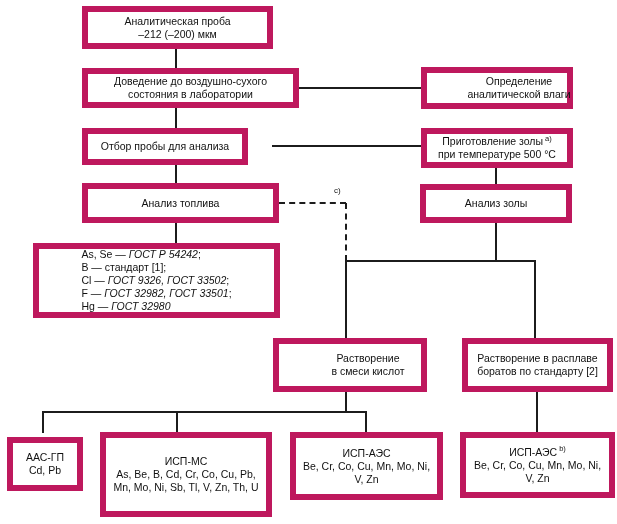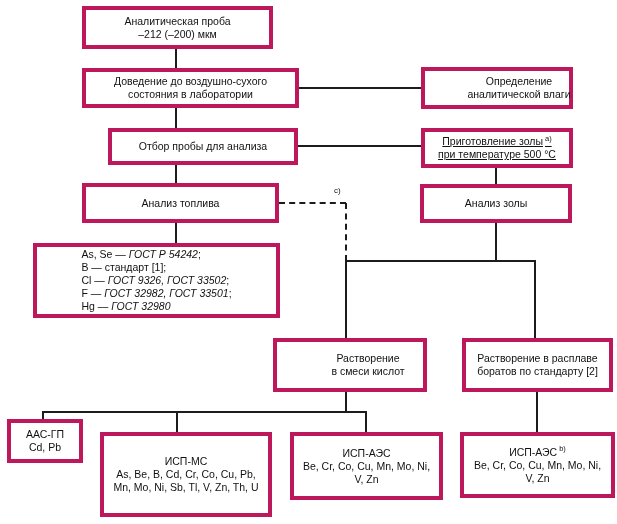--- a/index.html
+++ b/index.html
@@ -9,49 +9,49 @@
     height: 524px;
     background: #ffffff;
     font-family: "Liberation Sans", sans-serif;
     color: #111111;
     overflow: hidden;
   }
   .bx {
     position: absolute;
     box-sizing: border-box;
     background: #ffffff;
-    border: 4px solid #be185d;
+    border: 6px solid #be185d;
     display: flex;
     flex-direction: column;
     align-items: center;
     justify-content: center;
     text-align: center;
     font-size: 10.5px;
     line-height: 13px;
   }
   .ln { white-space: nowrap; }
   .wrapln { white-space: normal; padding: 0 6px; }
   sup.fnote {
     font-size: 7.5px;
     line-height: 0;
     vertical-align: super;
     margin-left: 2px;
   }
   
   #b-analytical   { left: 82px;  top: 6px;   width: 191px; height: 43px; }
   #b-airdry       { left: 82px;  top: 68px;  width: 217px; height: 40px; }
   #b-moisture     { left: 421px; top: 67px;  width: 152px; height: 42px; padding-left: 44px; }
-  #b-sampling     { left: 82px;  top: 128px; width: 190px; height: 37px; margin-left: 26px; }
-  #b-ashprep      { left: 421px; top: 128px; width: 152px; height: 40px; text-decoration: underline; }
+  #b-sampling     { left: 82px;  top: 128px; width: 166px; height: 37px; }
+  #b-ashprep      { left: 421px; top: 128px; width: 152px; height: 40px; }
   #b-fuel         { left: 82px;  top: 183px; width: 197px; height: 40px; }
   #b-ashanalysis  { left: 420px; top: 184px; width: 152px; height: 39px; }
   #b-gost         { left: 33px;  top: 243px; width: 247px; height: 75px; }
   #b-acid         { left: 273px; top: 338px; width: 154px; height: 54px; padding-left: 36px; }
   #b-borate       { left: 462px; top: 338px; width: 151px; height: 54px; }
-  #b-aas          { left: 7px;   top: 419px; width: 76px;  height: 44px; text-align: right; }
+  #b-aas          { left: 7px;   top: 437px; width: 76px;  height: 54px; text-align: right; }
   #b-icpms        { left: 100px; top: 432px; width: 172px; height: 85px; }
   #b-icpaes       { left: 290px; top: 432px; width: 153px; height: 68px; }
   #b-icpaesb      { left: 460px; top: 432px; width: 155px; height: 66px; }
   
   .gost-inner { text-align: left; }
   .gost-row i { }
   
   .hline { position: absolute; height: 2px; background: #1c1c1c; }
   .vline { position: absolute; width: 2px;  background: #1c1c1c; }
   .dash-h { position: absolute; height: 0; border-top: 2px dashed #1c1c1c; }

